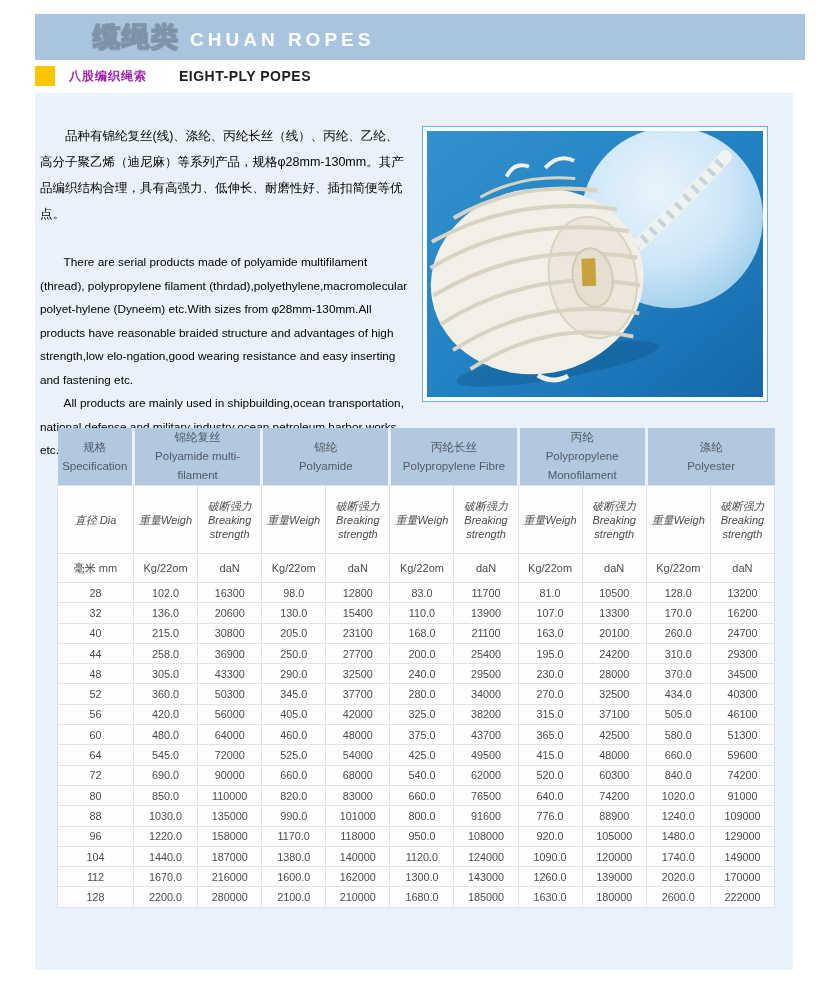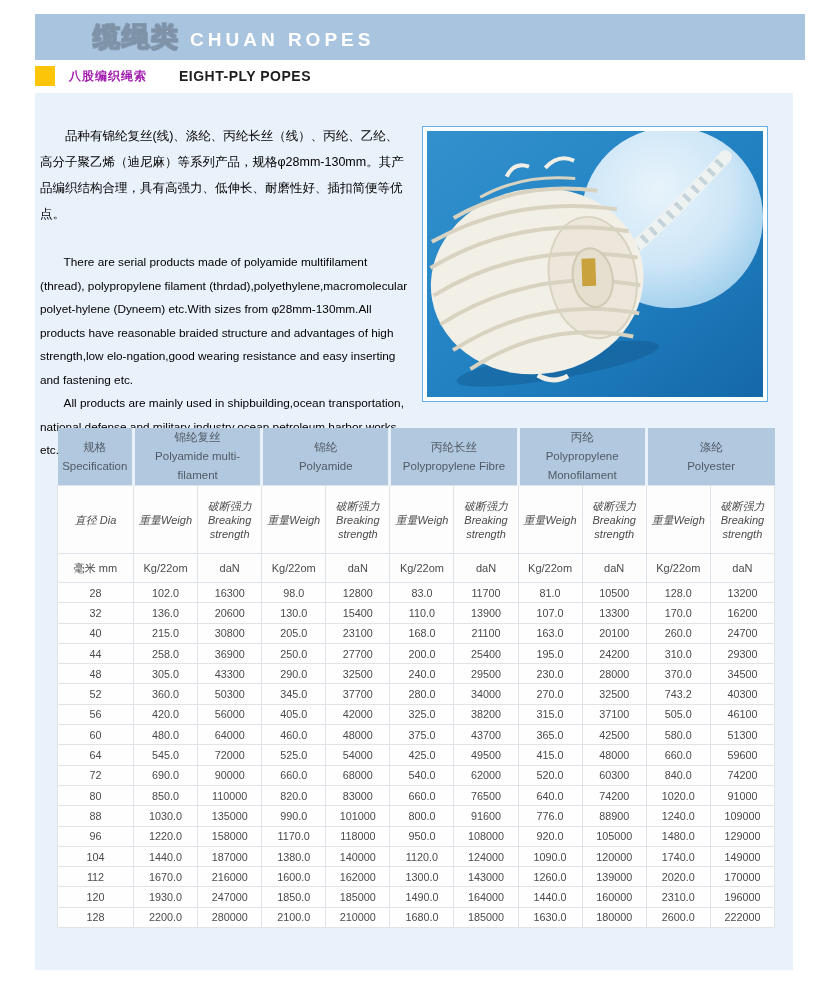--- a/index.html
+++ b/index.html
@@ -232,21 +232,21 @@
           <tr>
             <td>52</td>
             <td>360.0</td>
             <td>50300</td>
             <td>345.0</td>
             <td>37700</td>
             <td>280.0</td>
             <td>34000</td>
             <td>270.0</td>
             <td>32500</td>
-            <td>743.2</td>
+            <td>434.0</td>
             <td>40300</td>
           </tr>
           <tr>
             <td>56</td>
             <td>420.0</td>
             <td>56000</td>
             <td>405.0</td>
             <td>42000</td>
             <td>325.0</td>
             <td>38200</td>
@@ -353,33 +353,20 @@
             <td>1600.0</td>
             <td>162000</td>
             <td>1300.0</td>
             <td>143000</td>
             <td>1260.0</td>
             <td>139000</td>
             <td>2020.0</td>
             <td>170000</td>
           </tr>
           <tr>
-            <td>120</td>
-            <td>1930.0</td>
-            <td>247000</td>
-            <td>1850.0</td>
-            <td>185000</td>
-            <td>1490.0</td>
-            <td>164000</td>
-            <td>1440.0</td>
-            <td>160000</td>
-            <td>2310.0</td>
-            <td>196000</td>
-          </tr>
-          <tr>
             <td>128</td>
             <td>2200.0</td>
             <td>280000</td>
             <td>2100.0</td>
             <td>210000</td>
             <td>1680.0</td>
             <td>185000</td>
             <td>1630.0</td>
             <td>180000</td>
             <td>2600.0</td>

